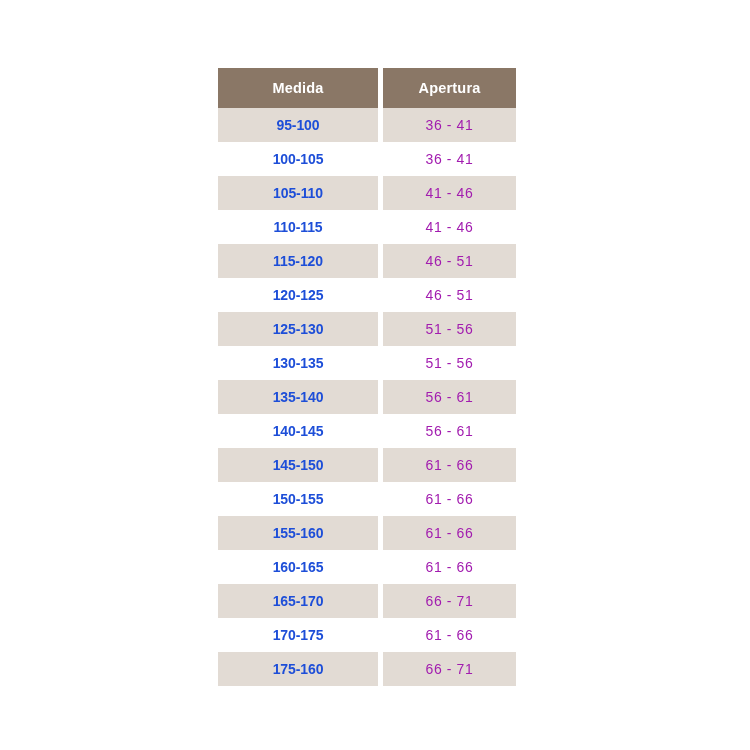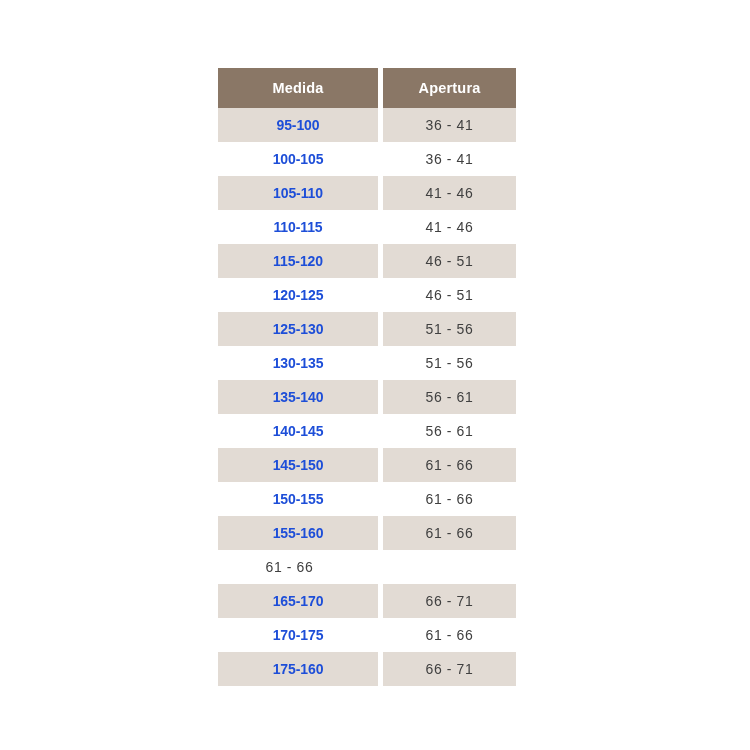--- a/index.html
+++ b/index.html
@@ -60,21 +60,21 @@
   }
   .body-row.shade .cell { background: #e2dbd4; }
   .body-row.plain .cell { background: #ffffff; }
 
   .body-row .col-medida {
     color: #1d4ed8;
     font-weight: bold;
     letter-spacing: -.1px;
   }
   .body-row .col-apertura {
-    color: #404040;
+    color: #a21caf;
     font-weight: normal;
     letter-spacing: .6px;
   }
 </style>
 </head>
 <body>
 
 <div id="size-table">
 
   <div class="row header-row">
@@ -143,20 +143,21 @@
         <div class="cell col-medida">150-155</div>
         <div class="gutter"></div>
         <div class="cell col-apertura">61 - 66</div>
       </div>
       <div class="row body-row shade">
         <div class="cell col-medida">155-160</div>
         <div class="gutter"></div>
         <div class="cell col-apertura">61 - 66</div>
       </div>
       <div class="row body-row plain">
+        <div class="cell col-medida">160-165</div>
         <div class="gutter"></div>
         <div class="cell col-apertura">61 - 66</div>
       </div>
       <div class="row body-row shade">
         <div class="cell col-medida">165-170</div>
         <div class="gutter"></div>
         <div class="cell col-apertura">66 - 71</div>
       </div>
       <div class="row body-row plain">
         <div class="cell col-medida">170-175</div>

